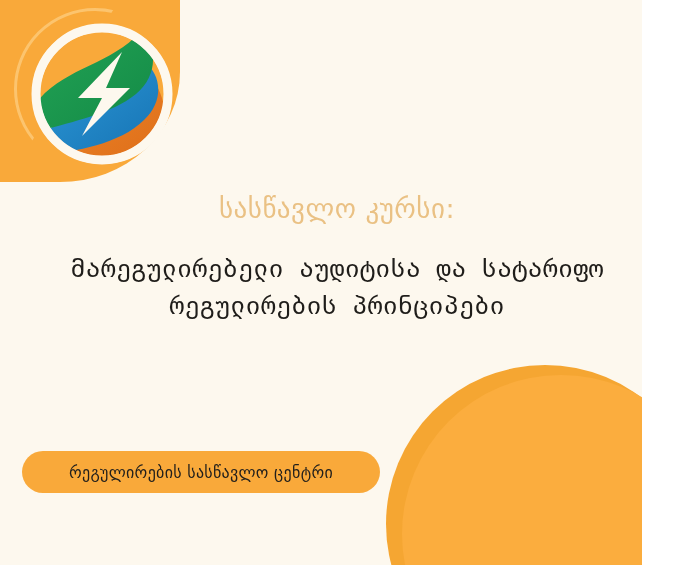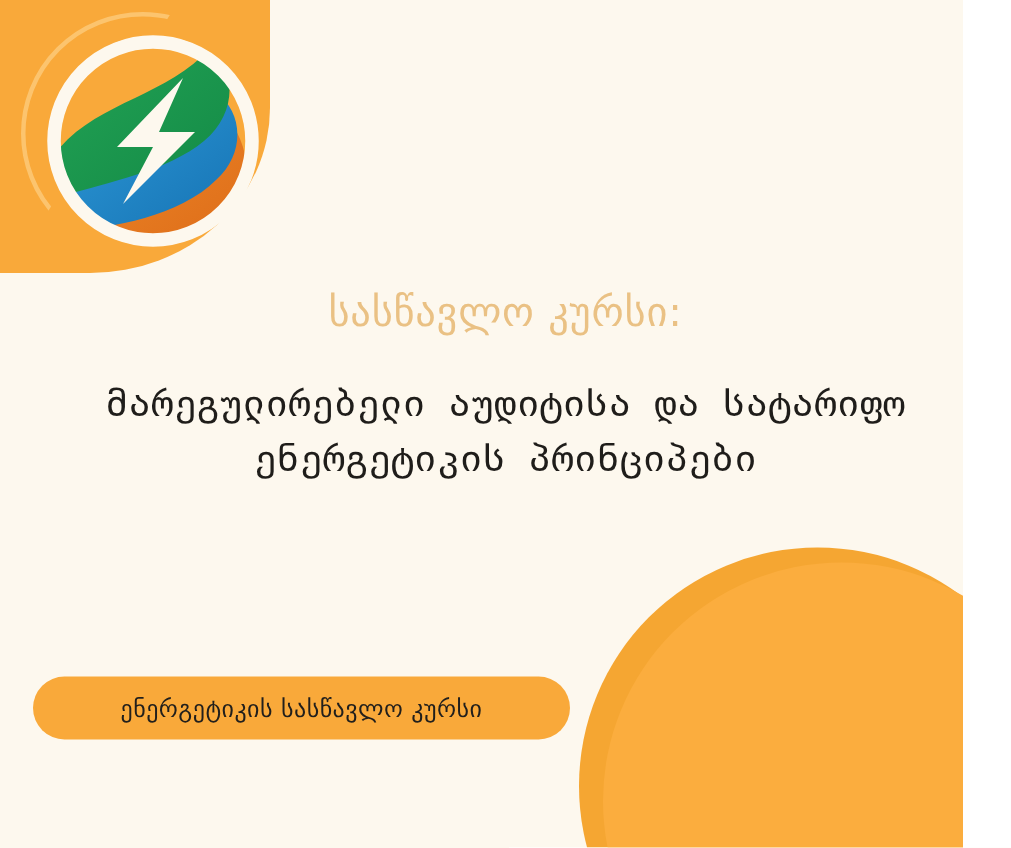--- a/index.html
+++ b/index.html
@@ -185,21 +185,21 @@
   </div>
 
   <div class="circle-shadow"></div>
   <div class="circle-front"></div>
 
   <div class="content">
     <div class="eyebrow">სასწავლო კურსი:</div>
 
     <div class="headline">
       <span class="ln">მარეგულირებელი აუდიტისა და სატარიფო</span>
-      <span class="ln">ენერგეტიკის პრინციპები</span>
+      <span class="ln">რეგულირების პრინციპები</span>
     </div>
   </div>
 
   <div class="badge">
-    <span>ენერგეტიკის სასწავლო კურსი</span>
+    <span>რეგულირების სასწავლო ცენტრი</span>
   </div>
 
 </div>
 
 </body></html>

